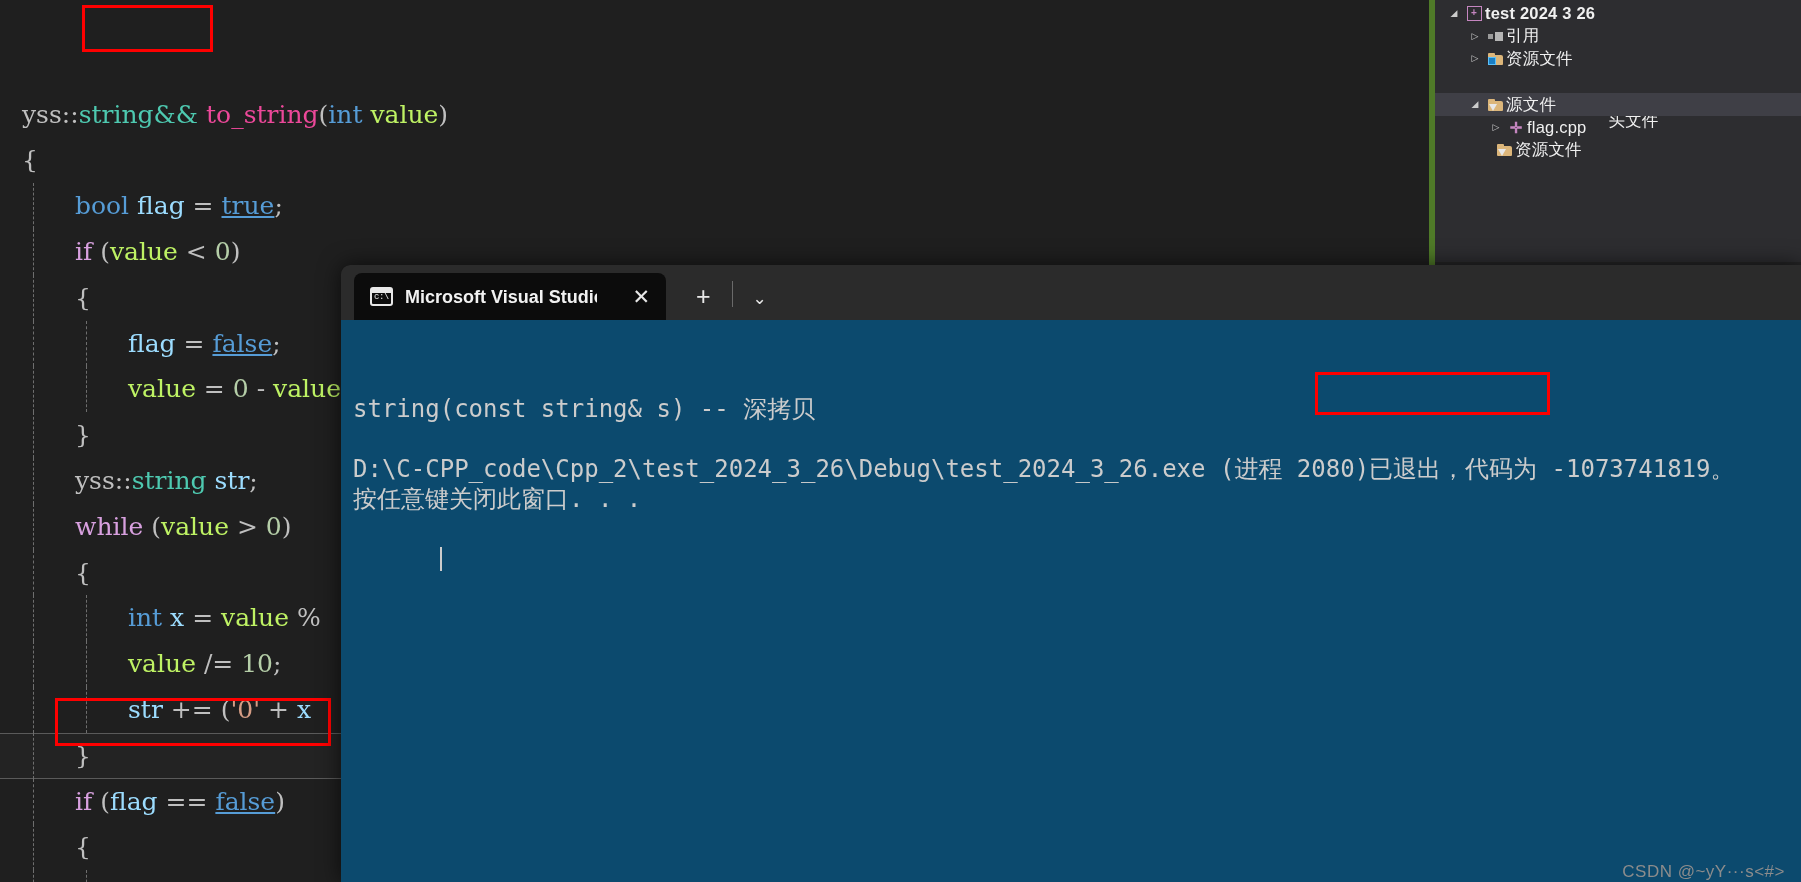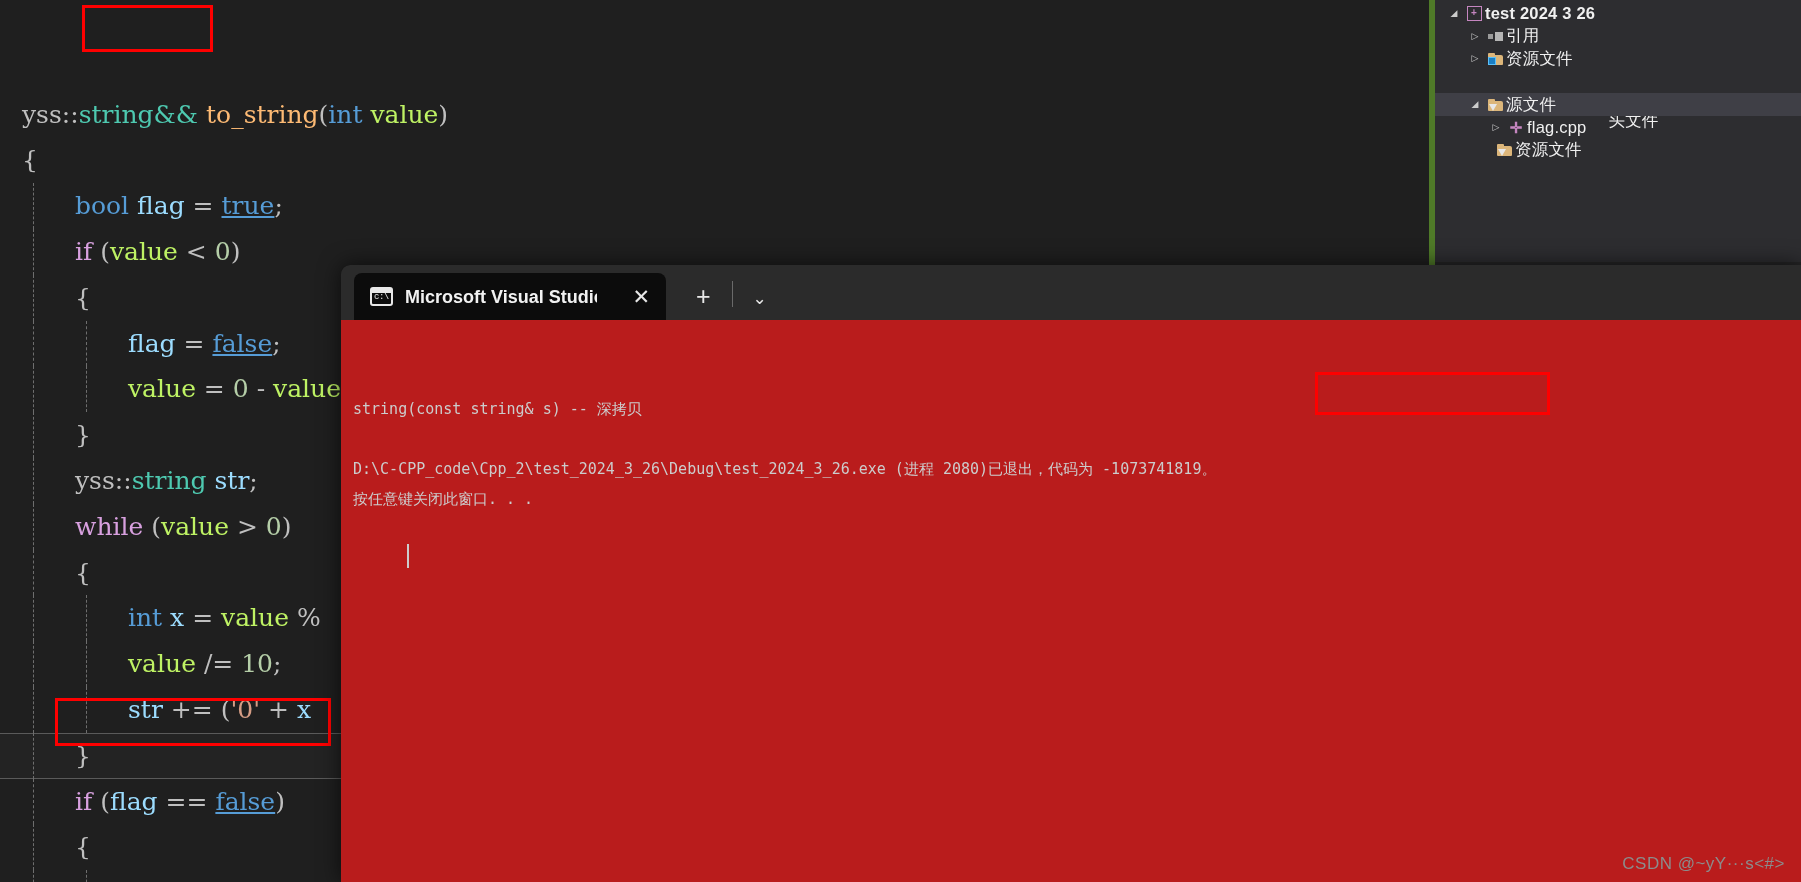--- a/index.html
+++ b/index.html
@@ -37,21 +37,21 @@
   }
   .g1 { left:33px; }
   .g2 { left:86px; }
 
   
   .t-plain  { color:#bfbfbf; }
   .t-kw     { color:#d8a0df; }       
   .t-type   { color:#569cd6; }       
   .t-class  { color:#4ec9b0; }       
   .t-ns     { color:#bfbfbf; }
-  .t-fn     { color:#fdba74; }       
+  .t-fn     { color:#ec4899; }       
   .t-var    { color:#9cdcfe; }       
   .t-num    { color:#b5cea8; }       
   .t-lit    { color:#569cd6;text-decoration:underline; }       
   .t-str    { color:#d69d85; }       
   .t-punct  { color:#bfbfbf; }
   .t-param  { color:#bef264; }
 
   
   .redbox {
     position:absolute;
@@ -164,38 +164,38 @@
     color:#e8e8e8; font-size:25px; line-height:1; font-weight:300;
     margin:0 0 11px 30px; cursor:pointer;
   }
   #term-sep {
     width:1px; height:26px; background:#6a6a6a; margin:0 0 13px 21px;
   }
   #term-dropdown {
     color:#e8e8e8; font-size:17px; line-height:1; margin:0 0 13px 20px; cursor:pointer;
   }
   #term-body {
-    position:relative; height:562px; background:#b91c1c;
+    position:relative; height:562px; background:#0c4a6e;
     padding:14px 0 0 12px;
     font-family:"DejaVu Sans Mono", monospace;
-    font-size:15px;
+    font-size:24px;
     line-height:30px;
     color:#cccccc;
     white-space:pre-wrap;
     word-break:break-all;
   }
   .term-line { position:relative; }
   #term-cursor {
     display:inline-block; width:2px; height:24px; background:#cccccc;
     vertical-align:-4px;
   }
 
   
   #watermark {
-    position:absolute; right:16px; bottom:8px;
+    position:absolute; right:16px; bottom:0;
     color:#8c8c8c; font-size:17px;
     font-family:"Liberation Sans", sans-serif;
     letter-spacing:.5px;
   }
 </style>
 </head>
 <body>
 
 <div id="root">
 

